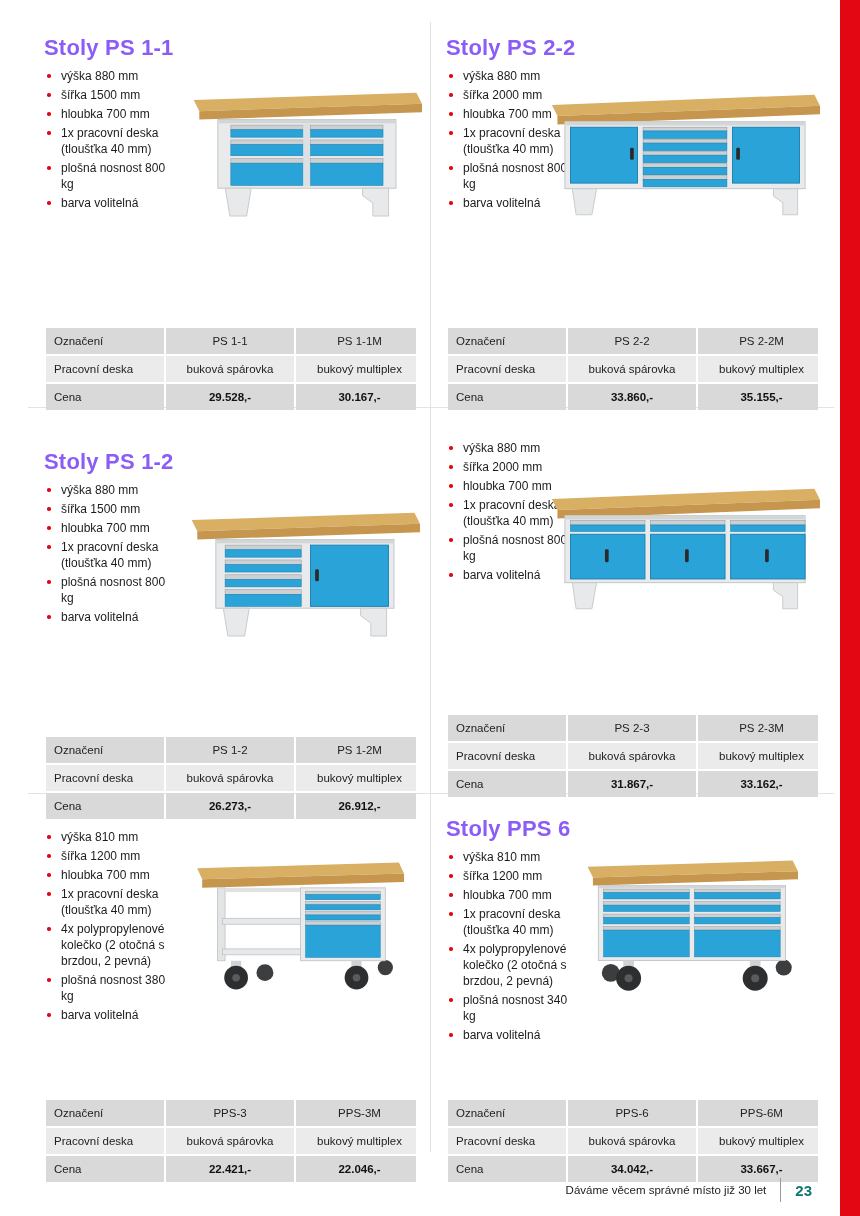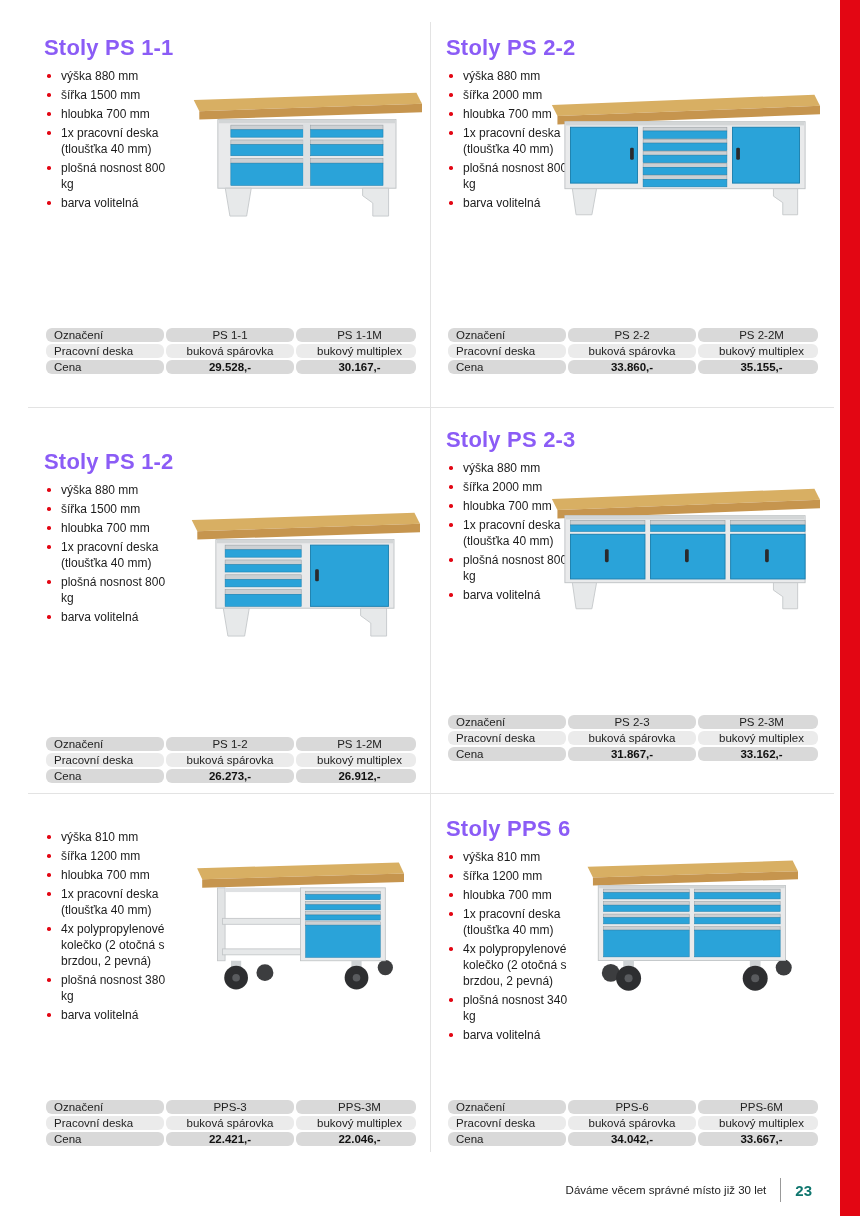--- a/index.html
+++ b/index.html
@@ -43,22 +43,22 @@
   .s3 .img { left:144px; top:56px; width:232px; }
   .s4 .img { left:104px; top:54px; width:270px; }
   .s5 .img { left:148px; top:40px; width:212px; }
   .s6 .img { left:138px; top:38px; width:214px; }
 
   table.price-table { position:absolute; left:0; border-collapse:separate; border-spacing:2px; }
   .s1 .price-table, .s2 .price-table { top:288px; }
   .s3 .price-table, .s4 .price-table { top:283px; }
   .s5 .price-table, .s6 .price-table { top:279px; }
   .price-table td {
-    background:#d9d9d9; height:14px; font-size:11.5px; padding:1px 8px;
-    box-sizing:border-box; color:#222; vertical-align:middle;border-radius:6px;
+    background:#d9d9d9; height:26px; font-size:11.5px; padding:1px 8px;
+    box-sizing:border-box; color:#222; vertical-align:middle;
   }
   .price-table tr.alt td { background:#ebebeb; }
   .price-table td.c0 { width:118px; text-align:left; }
   .price-table td.c1 { width:128px; text-align:center; }
   .price-table td.c2 { width:120px; text-align:center;padding-left:15px; }
   .price-table tr.price td.c1, .price-table tr.price td.c2 { font-weight:bold; color:#111; }
 
   .footer {
     position:absolute; right:48px; bottom:14px;
     display:flex; align-items:center; gap:14px;
@@ -237,21 +237,20 @@
     <tr class="price">
           <td class="c0">Cena</td>
           <td class="c1">26.273,-</td>
           <td class="c2">26.912,-</td>
         </tr>
   </tbody>
     </table>
 </section>
 
 <section class="product s4">
-  <h2>Stoly PS 2-3</h2>
   <ul class="specs">
     <li><span>výška 880 mm</span></li>
     <li><span>šířka 2000 mm</span></li>
     <li><span>hloubka 700 mm</span></li>
     <li><span>1x pracovní deska (tloušťka 40 mm)</span></li>
     <li><span>plošná nosnost 800 kg</span></li>
     <li><span>barva volitelná</span></li>
   </ul>
   <div class="img">
     <svg viewBox="0 0 290 140" xmlns="http://www.w3.org/2000/svg">

